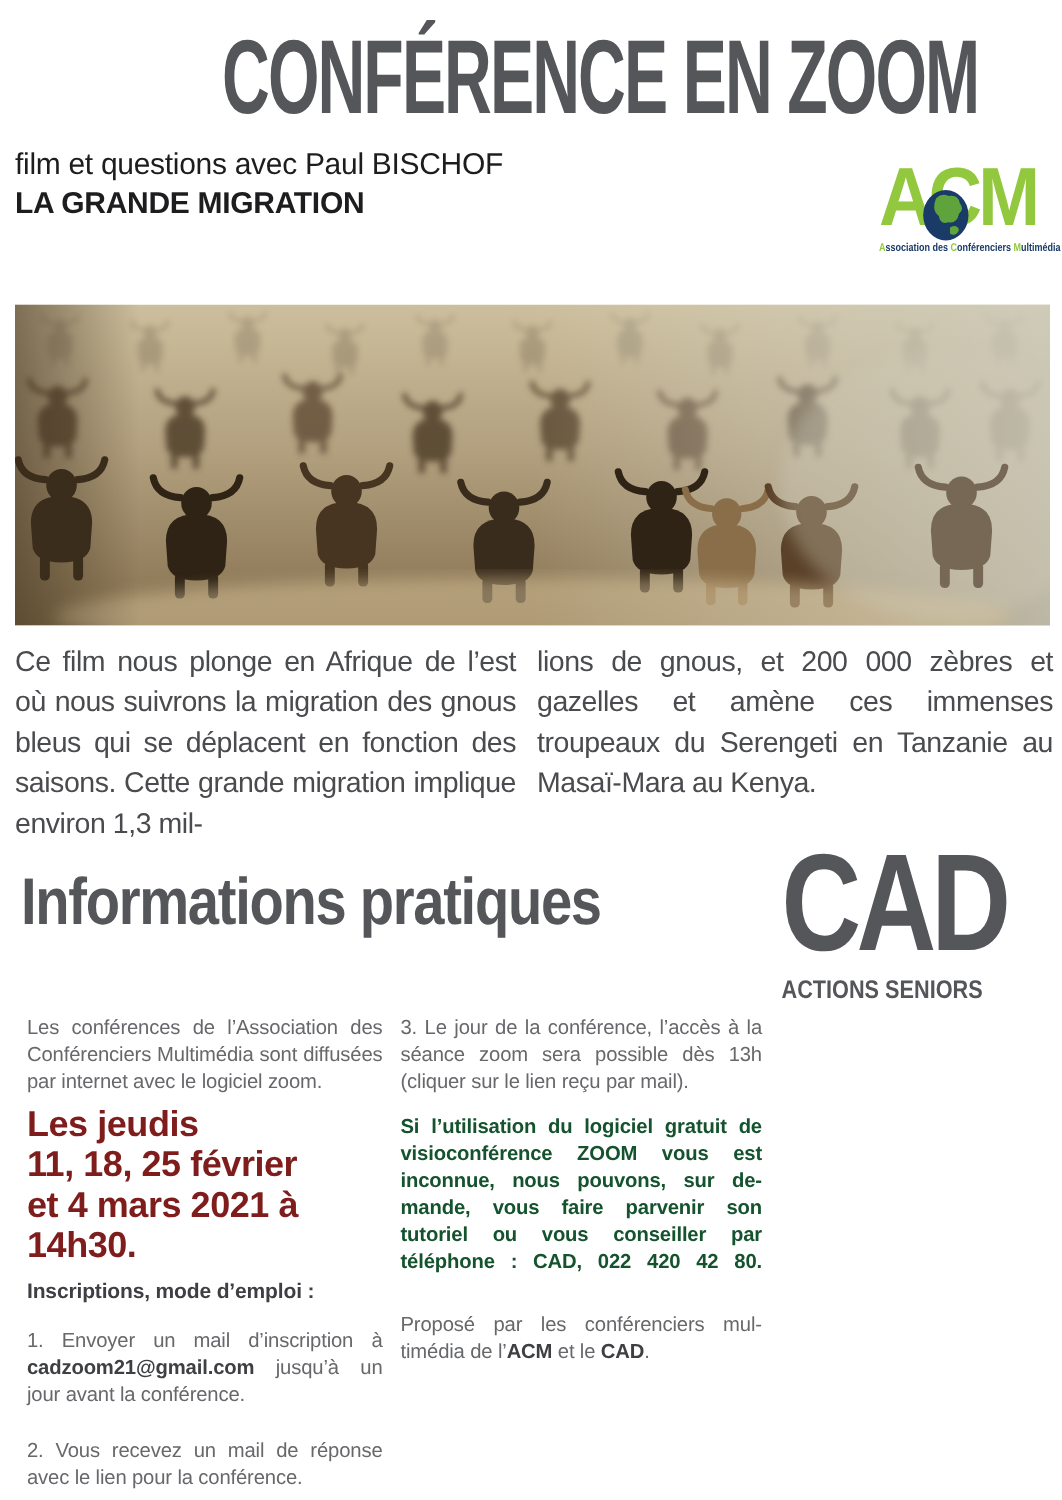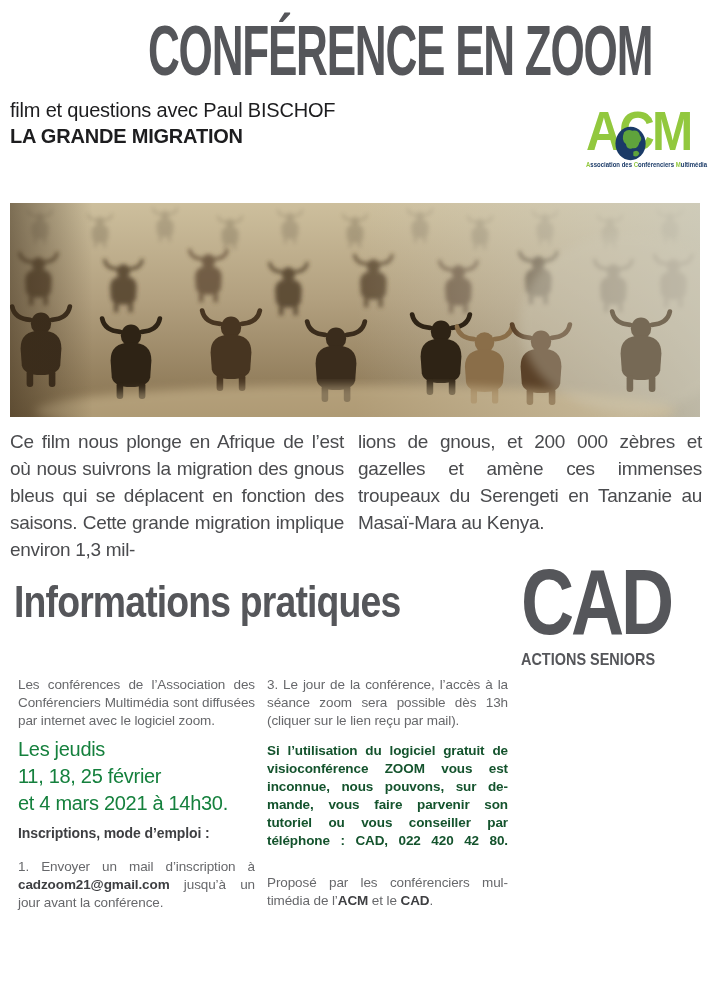--- a/index.html
+++ b/index.html
@@ -66,22 +66,22 @@
 
   
   .col { position:absolute; top:676px; }
   .col-left  { left:18px;  width:237px; }
   .col-right { left:267px; width:241px; }
   .col p { margin:0; font-size:13.5px; line-height:18px; text-align:justify;
            letter-spacing:-0.1px; color:#67686B; }
   .col p.bold { font-weight:bold; color:#14532d; }
   .col p strong { color:#3E3F42; }
   .schedule {
-    margin-top:6px; font-size:20px; line-height:27px; font-weight:normal;
-    letter-spacing:-0.3px; color:#15803d;
+    margin-top:6px; font-size:24px; line-height:27px; font-weight:bold;
+    letter-spacing:-0.3px; color:#7f1d1d;
   }
   .inscriptions { margin-top:7px !important; font-size:14px !important;
     text-align:left !important; font-weight:bold; color:#3E3F42 !important; }
   .mt16 { margin-top:16px !important; }
   .mt19 { margin-top:19px !important; }
   .mt12 { margin-top:12px !important; }
   .mt24 { margin-top:24px !important; }
   .just-last { text-align-last: justify; }
 </style>
 </head>
@@ -261,20 +261,21 @@
 
   <div class="col col-left">
     <p>Les conférences de l’Association des Conférenciers Multimédia sont diffusées par internet avec le logi­ciel zoom.</p>
     <div class="schedule">
       <div>Les jeudis</div>
       <div>11, 18, 25 février</div>
       <div>et 4 mars 2021 à 14h30.</div>
     </div>
     <p class="inscriptions">Inscriptions, mode d’emploi&nbsp;:</p>
     <p class="mt16"><span>1. Envoyer un mail d’inscription à </span><strong>cadzoom21@gmail.com</strong><span> jusqu’à un jour avant la conférence.</span></p>
+    <p class="mt19">2. Vous recevez un mail de réponse avec le lien pour la conférence.</p>
   </div>
 
   <div class="col col-right">
     <p>3. Le jour de la conférence, l’accès à la séance zoom sera possible dès 13h (cliquer sur le lien reçu par mail).</p>
     <p class="bold just-last mt12">Si l’utilisation du logiciel gratuit de visioconférence ZOOM vous est inconnue, nous pouvons, sur de­mande, vous faire parvenir son tutoriel ou vous conseiller par téléphone&nbsp;: CAD, 022 420 42 80.</p>
     <p class="mt24"><span>Proposé par les conférenciers mul­timédia de l’</span><strong>ACM</strong><span> et le </span><strong>CAD</strong><span>.</span></p>
   </div>
 
 </div>
 

